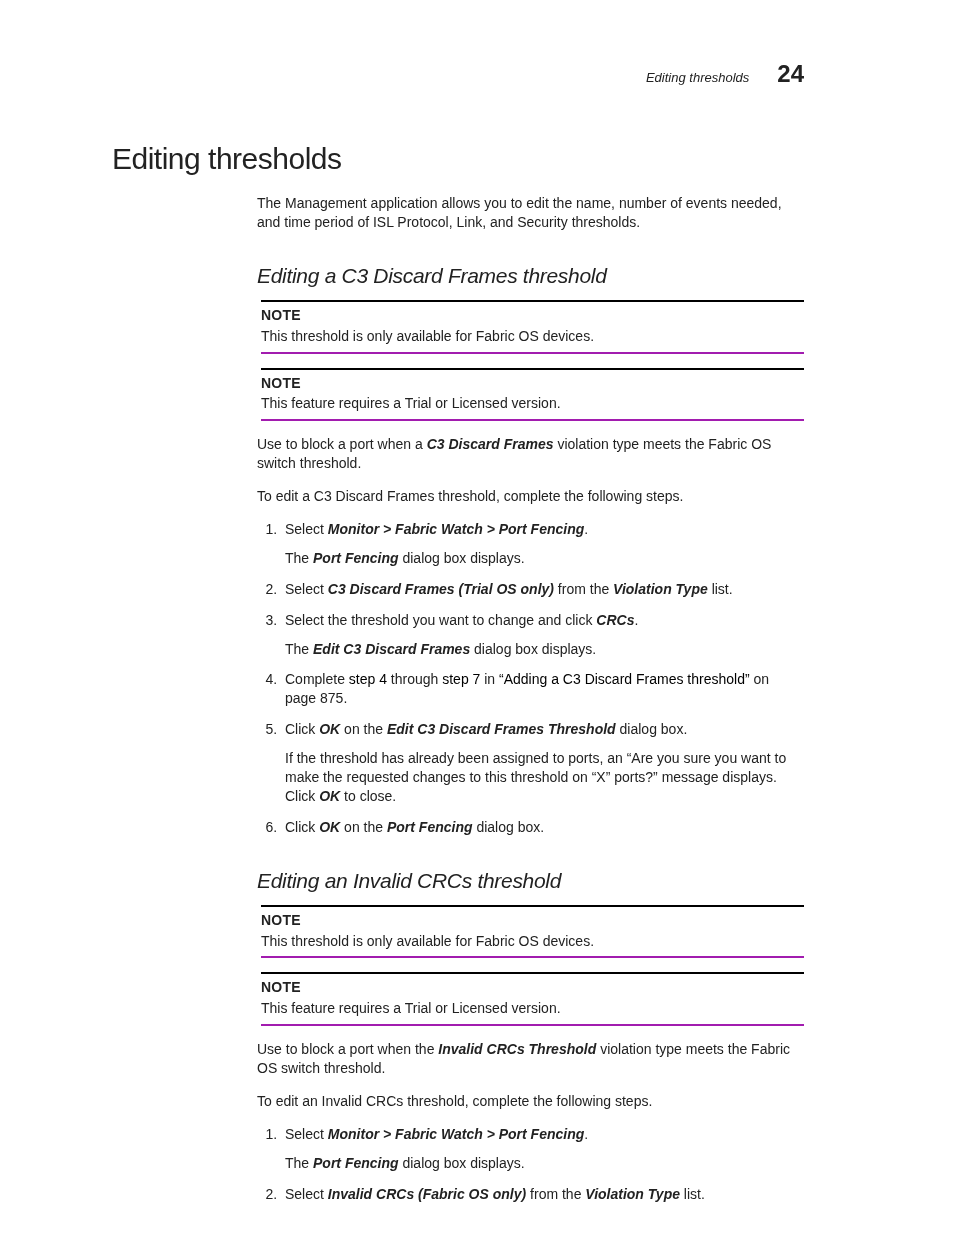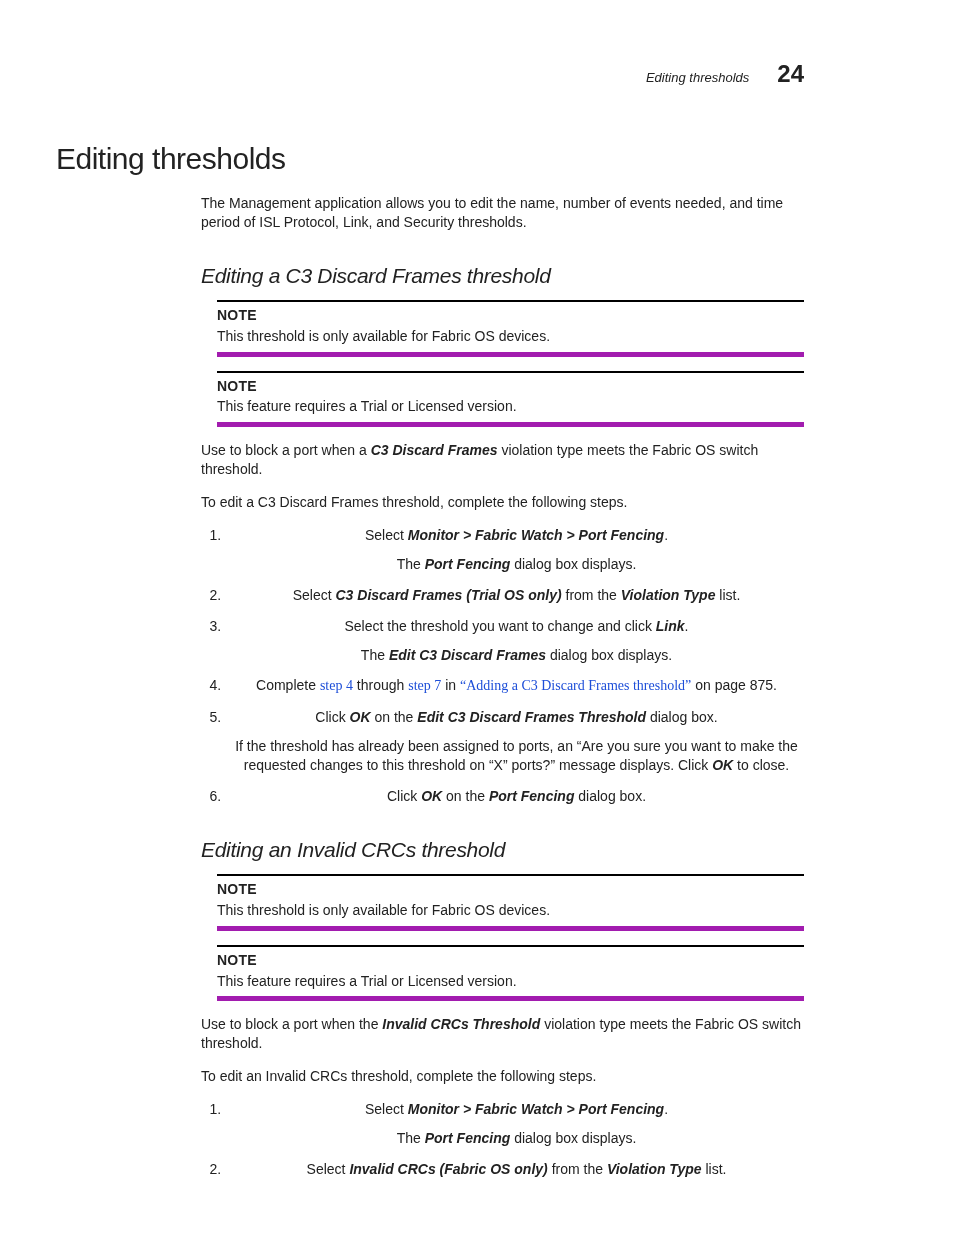--- a/index.html
+++ b/index.html
@@ -7,21 +7,21 @@
     padding: 0;
     background: white;
     font-family: Arial, Helvetica, sans-serif;
     font-size: 14px;
     color: #222;
   }
   .page {
     width: 888px;
     height: 1235px;
     box-sizing: border-box;
-    padding: 60px 84px 60px 56px;
+    padding: 60px 84px 60px 112px;
     position: relative;
   }
   .running-head {
     display: flex;
     justify-content: flex-end;
     align-items: baseline;
     gap: 28px;
     margin-bottom: 54px;
   }
   .running-head .rh-text {
@@ -51,23 +51,23 @@
   h2.sub {
     font-family: Arial, Helvetica, sans-serif;
     font-size: 21px;
     font-weight: normal;
     margin: 32px 0 12px 0;
     letter-spacing: -0.3px;
     font-style: italic;
   }
   .note-block {
     border-top: 2px solid #000;
-    border-bottom: 5px solid #a21caf;
+    border-bottom: 2px solid #a21caf;
     padding: 4px 0 6px 0;
-    margin: 10px 0 14px 16px;
+    margin: 10px 0 14px 4px;
   }
   .note-label {
     font-family: Arial, Helvetica, sans-serif;
     font-weight: bold;
     font-size: 14px;
     letter-spacing: 0.2px;
     margin: 0;
   }
   .note-text {
     margin: 2px 0 0 0;
@@ -76,31 +76,29 @@
   }
   ol.steps {
     list-style: decimal;
     padding-left: 24px;
     margin: 0;
   }
   ol.steps > li {
     padding-left: 4px;
     margin-bottom: 12px;
     line-height: 1.35;
-    text-align: center;
   }
   .step-sub {
     margin: 10px 0 0 0;
     line-height: 1.35;
   }
   .b { font-weight: bold; font-style: italic; }
   a.xref {
-    color: #1d4ed8;
+    color: #000000;
     text-decoration: none;
-    font-family: Liberation Serif, serif;
   }
 </style>
 </head>
 <body>
 
 <div class="page">
 
   <div class="running-head">
     <span class="rh-text">Editing thresholds</span>
     <span class="rh-num">24</span>
@@ -134,21 +132,21 @@
       <li>
         <span>Select </span><span class="b">Monitor &gt; Fabric Watch &gt; Port Fencing</span><span>.</span>
         <p class="step-sub">
           <span>The </span><span class="b">Port Fencing</span><span> dialog box displays.</span>
         </p>
       </li>
       <li>
         <span>Select </span><span class="b">C3 Discard Frames (Trial OS only)</span><span> from the </span><span class="b">Violation Type</span><span> list.</span>
       </li>
       <li>
-        <span>Select the threshold you want to change and click </span><span class="b">Link</span><span>.</span>
+        <span>Select the threshold you want to change and click </span><span class="b">CRCs</span><span>.</span>
         <p class="step-sub">
           <span>The </span><span class="b">Edit C3 Discard Frames</span><span> dialog box displays.</span>
         </p>
       </li>
       <li>
         <span>Complete </span><a class="xref">step 4</a><span> through </span><a class="xref">step 7</a><span> in </span><a class="xref">“Adding a C3 Discard Frames threshold”</a><span> on page 875.</span>
       </li>
       <li>
         <span>Click </span><span class="b">OK</span><span> on the </span><span class="b">Edit C3 Discard Frames Threshold</span><span> dialog box.</span>
         <p class="step-sub">

